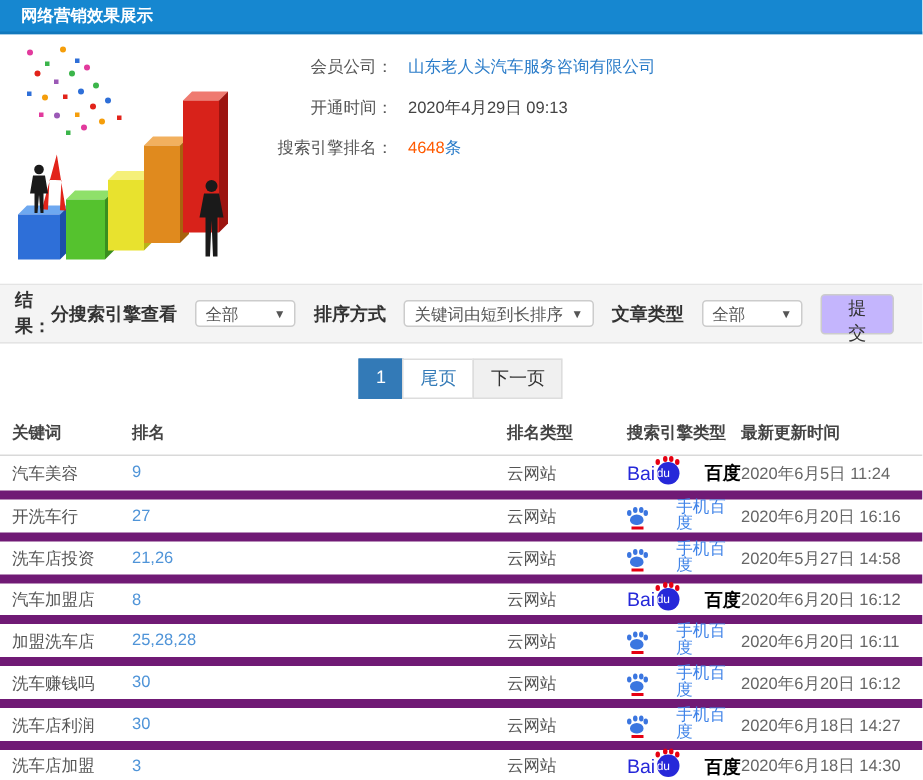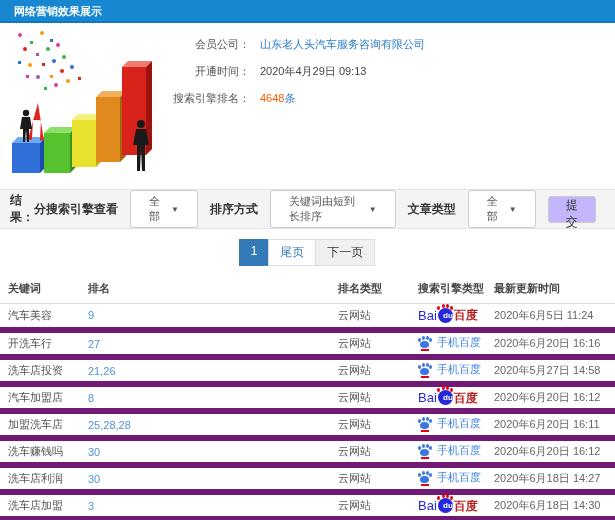--- a/index.html
+++ b/index.html
@@ -9,39 +9,39 @@
     font-family:"Liberation Sans","DejaVu Sans",sans-serif; overflow:hidden;
   }
   
   .app-header {
     height:23px; background:#1687d0; border-bottom:2px solid #1178bc;
     color:#fff; font-size:11px; font-weight:bold; line-height:23px; padding-left:14px;
   }
   
   .top-section { position:relative; height:166px; background:#fff; }
   .illustration { position:absolute; left:0; top:2px; width:170px; height:160px; }
-  .info { position:absolute; left:170px; top:8px; right:0; }
+  .info { position:absolute; left:182px; top:8px; right:0; }
   .info-row { display:flex; align-items:center; height:27px; font-size:11px; }
   .info-label { width:80px; text-align:right; color:#555; }
   .info-value { margin-left:10px; color:#444; }
   .link { color:#2a7cc9; text-decoration:none; cursor:pointer; }
   .hl-num { color:#ff5a00; }
   .hl-suffix { color:#2a7cc9; }
   
   .filter-bar {
     height:40px; background:#f4f4f4; border-top:1px solid #e4e4e4; border-bottom:1px solid #e4e4e4;
     display:flex; align-items:center; padding:0 38px 0 10px;
   }
   .result-label { font-size:12px; font-weight:bold; color:#333; }
   .filter-controls { margin-left:auto; display:flex; align-items:center; gap:12px; }
   .f-label { font-size:12px; font-weight:bold; color:#333; white-space:nowrap; }
   .fake-select {
     display:flex; align-items:center; justify-content:space-between;
-    background:#fff; border:1px solid #ccc; border-radius:3px; height:38px;
-    padding:0 18px; font-size:11px; color:#555; cursor:pointer;
+    background:#fff; border:1px solid #ccc; border-radius:3px; height:18px;
+    padding:0 6px; font-size:11px; color:#555; cursor:pointer;
   }
   .sel-engine { width:70px; }
   .sel-sort { width:132px; }
   .sel-article { width:70px; }
   .caret { font-size:8px; color:#555; margin-left:4px; }
   .submit-btn {
     height:27px; padding:0 12px; background:#c4b5fd; border:1px solid #ccc; border-radius:3px;
     font-size:12px; color:#333; cursor:pointer; font-family:inherit;
   }
   
@@ -62,34 +62,34 @@
     border-bottom:1px solid #d9d9d9; padding:0;
   }
   td { height:27px; border-bottom:6px solid #701a75; color:#555; padding:0; }
   th:first-child, td:first-child { padding-left:8px; }
   td.rank { color:#4f94d8; }
   td.time { color:#666; }
   
   .baidu-pc { display:inline-flex; align-items:center; line-height:1; }
   .b-bai { color:#2628d9; font-weight:normal; font-size:13px; }
   .b-paw { position:relative; width:15px; height:15px; background:#2628d9; border-radius:50%; margin:0 1px; display:inline-block; }
-  .b-paw .du { position:absolute; left:0; right:0; top:0; color:#fff; font-size:8px; font-weight:bold; text-align:right; line-height:15px; }
+  .b-paw .du { position:absolute; left:0; right:0; top:0; color:#fff; font-size:8px; font-weight:normal; text-align:left; line-height:15px; }
   .b-paw i { position:absolute; width:3px; height:4px; border-radius:50%; background:#e60012; }
   .b-paw i.d1 { left:-1px; top:-2px; } .b-paw i.d2 { left:4px; top:-4px; }
   .b-paw i.d3 { left:8px; top:-4px; } .b-paw i.d4 { left:12px; top:-2px; }
-  .b-hanzi { color:#b91c1c; font-weight:bold; font-size:12px; margin-left:0; }
+  .b-hanzi { color:#000000; font-weight:bold; font-size:12px; margin-left:16px; }
   
   .baidu-mobile { display:inline-flex; align-items:center; line-height:1; }
   .m-icon { position:relative; width:14px; height:13px; margin-right:5px; display:inline-block; }
   .m-icon .pad { position:absolute; left:2px; top:5px; width:9px; height:7px; background:#3b76e0; border-radius:50% 50% 45% 45%; }
   .m-icon .t1,.m-icon .t2,.m-icon .t3,.m-icon .t4 { position:absolute; width:3px; height:4px; background:#3b76e0; border-radius:50%; }
   .m-icon .t1 { left:0; top:2px; } .m-icon .t2 { left:4px; top:0; }
   .m-icon .t3 { left:8px; top:0; } .m-icon .t4 { left:11px; top:2px; }
   .m-icon .bar { position:absolute; left:3px; bottom:-2px; width:8px; height:2px; background:#e60012; }
-  .m-label { color:#3f83e8; font-size:11px; }
+  .m-label { color:#3f83e8; font-size:11px;margin-left:14px; }
 </style>
 </head>
 <body>
 
 <div class="app-header">
   <span>网络营销效果展示</span>
 </div>
 
 <div class="top-section">
 

